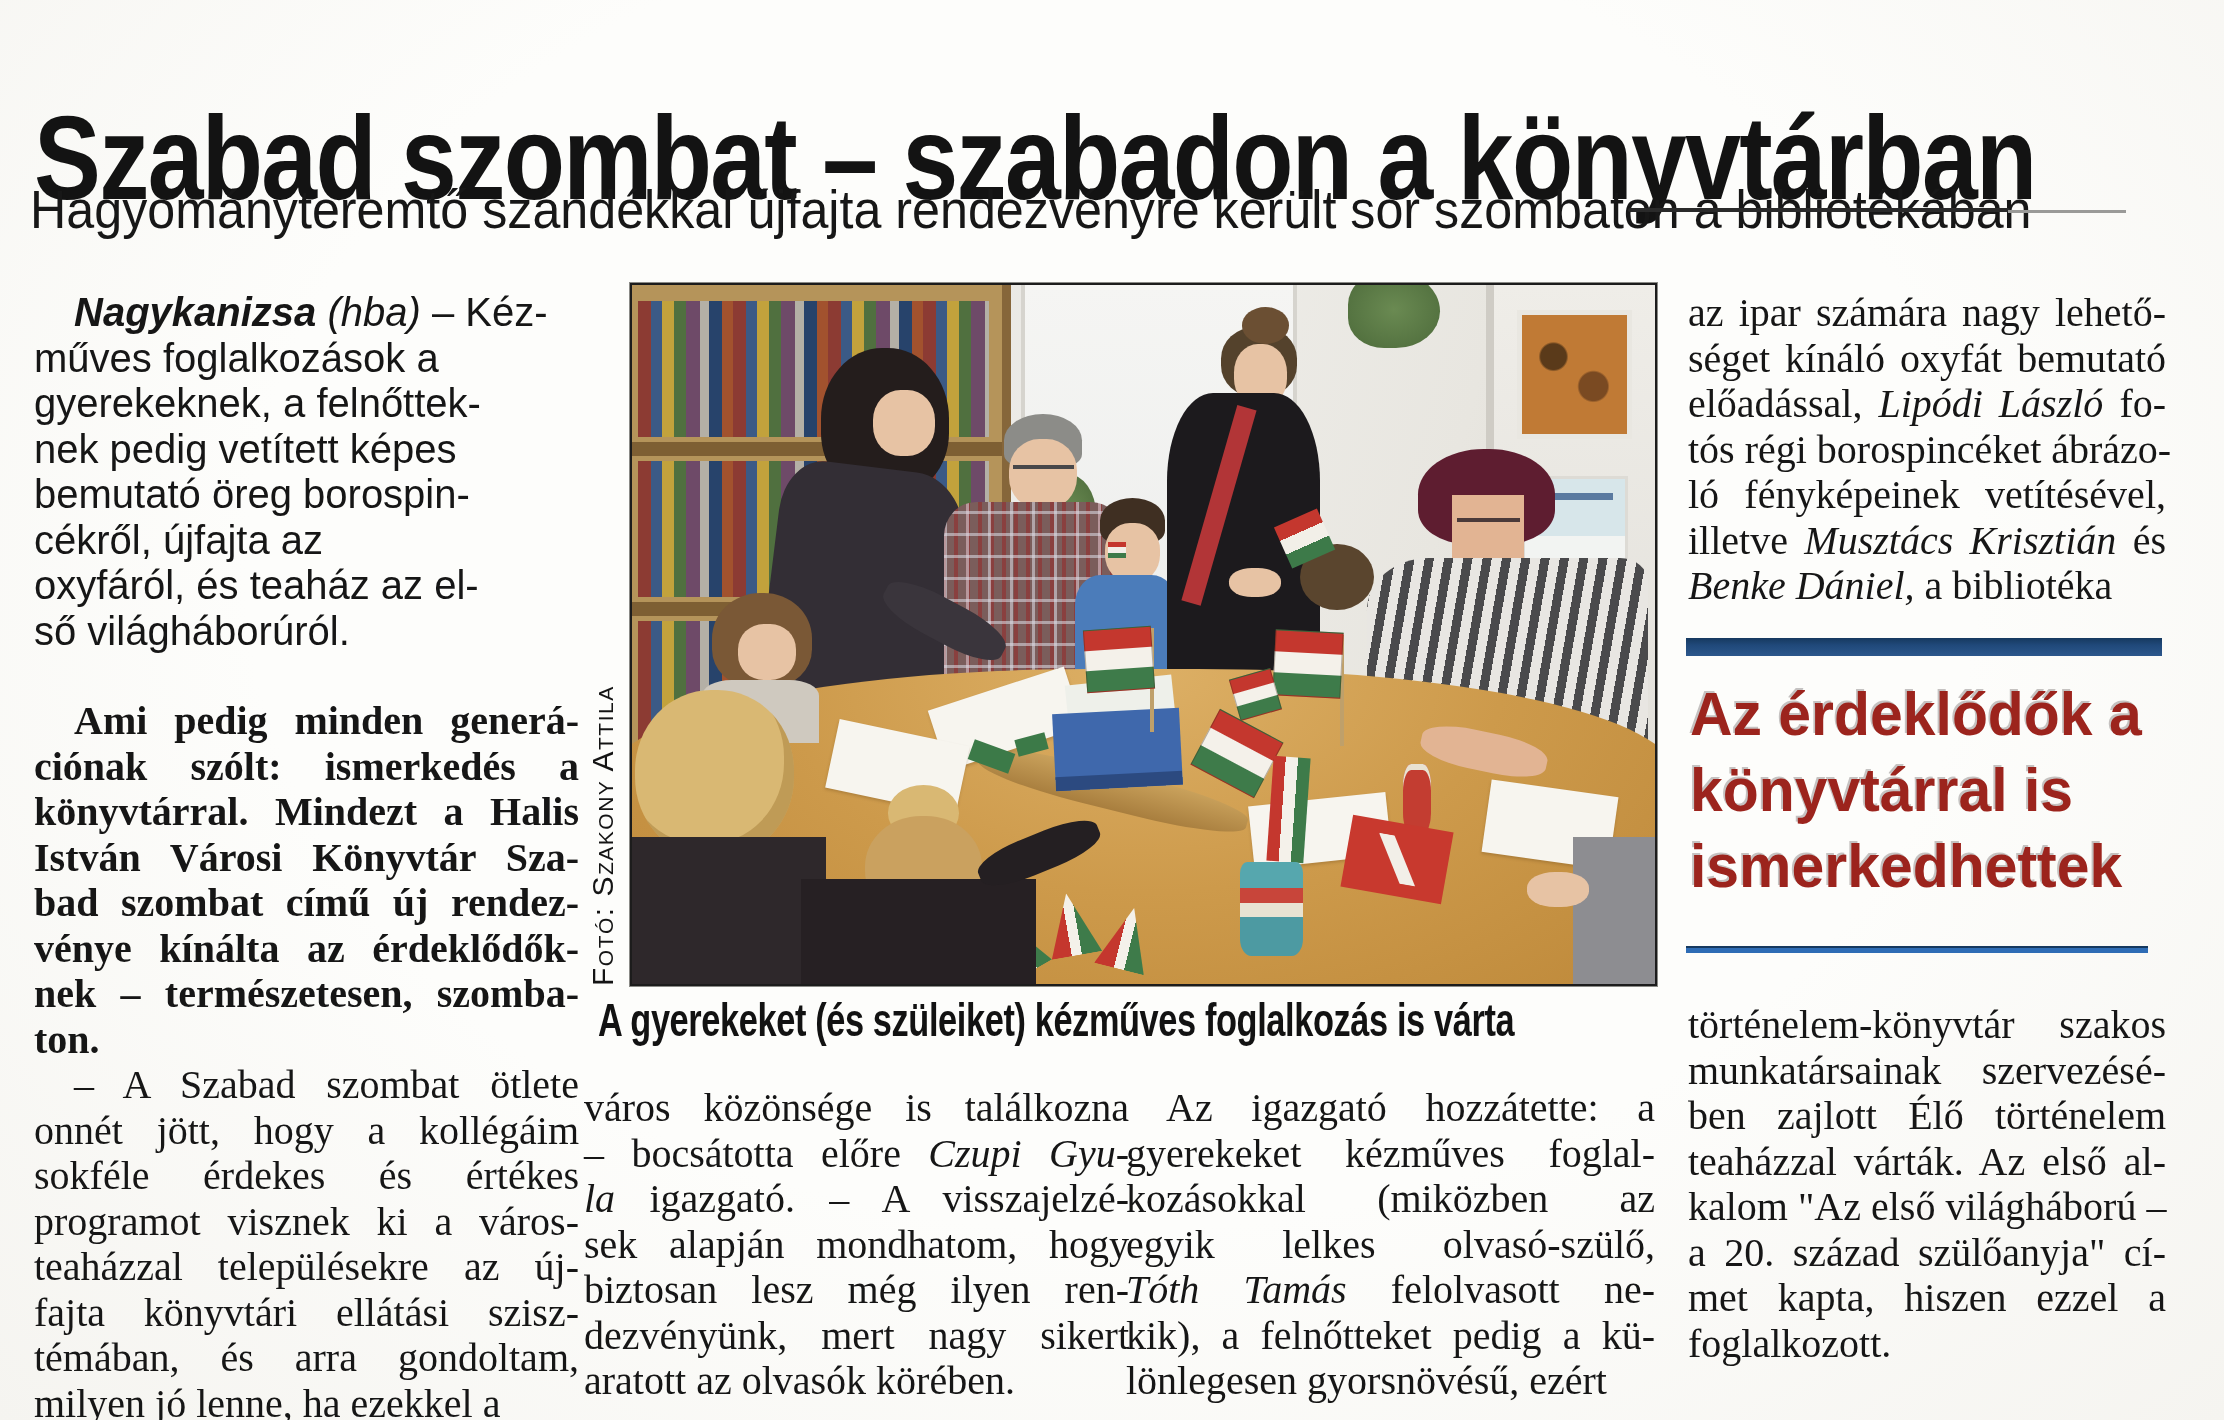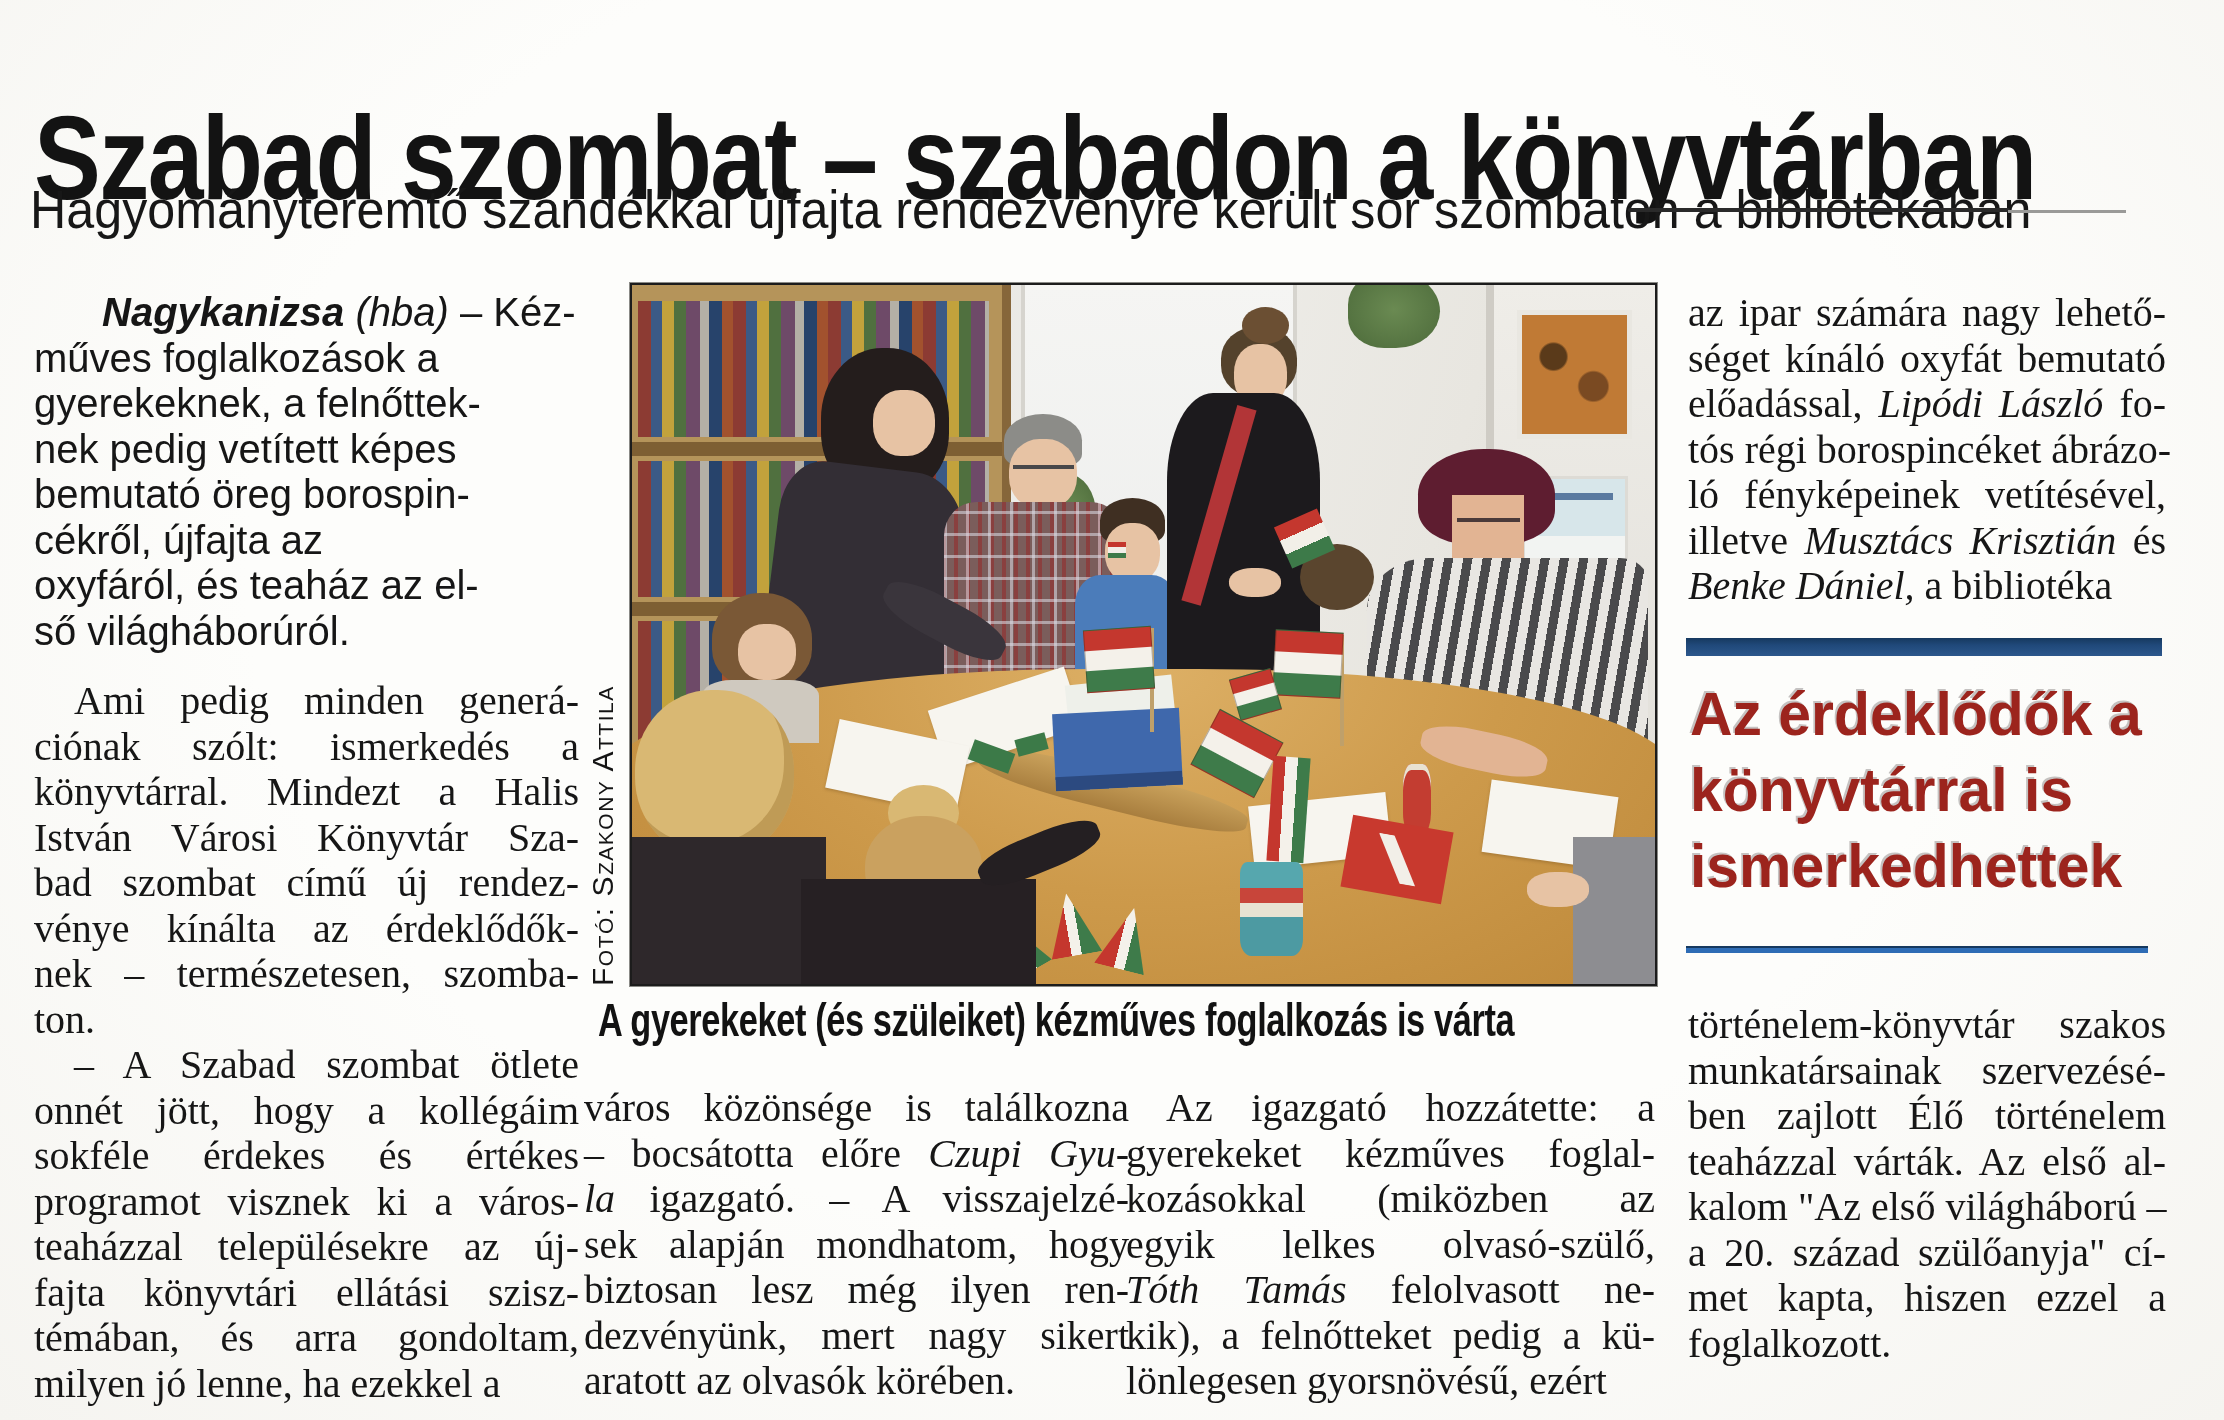--- a/index.html
+++ b/index.html
@@ -34,21 +34,21 @@
   #col3{left:1126px;top:1085px;width:529px;}
   #col4a{left:1688px;top:290px;width:478px;}
   #col4b{left:1688px;top:1002px;width:478px;}
   .para{line-height:45.5px;color:#161616;}
   .para.serif{font-family:"Liberation Serif",serif;font-size:40px;}
   .para.sans{font-family:"Liberation Sans",sans-serif;font-size:40px;}
   .line{text-align:justify;text-align-last:justify;white-space:nowrap;}
   .line.last,.para.ragged .line{text-align-last:left;}
   .para.indent .line:first-child{text-indent:40px;}
   .line i{font-style:italic;}
-  .line b i,.line i b{font-weight:bold;margin-left:28px;}
+  .line b i,.line i b{font-weight:bold;}
 
   
   #pq-bar{position:absolute;left:1686px;top:638px;width:476px;height:18px;
     background:linear-gradient(#16395f,#20497a 40%,#2c578c);}
   #pull-quote{
     position:absolute;left:1690px;top:676px;width:476px;
     font-family:"Liberation Sans",sans-serif;font-weight:bold;
     font-size:62px;line-height:76px;color:#9c241d;
     transform:scaleX(.95);transform-origin:left top;white-space:nowrap;
     text-shadow:-2px -2px 0 rgba(70,60,60,.30);
@@ -204,21 +204,21 @@
       <div class="para sans indent ragged" data-name="paragraph">
         <div class="line" data-name="text-line"><b><i>Nagykanizsa</i></b> <i>(hba)</i> – Kéz-</div>
         <div class="line" data-name="text-line">műves foglalkozások a</div>
         <div class="line" data-name="text-line">gyerekeknek, a felnőttek-</div>
         <div class="line" data-name="text-line">nek pedig vetített képes</div>
         <div class="line" data-name="text-line">bemutató öreg borospin-</div>
         <div class="line" data-name="text-line">cékről, újfajta az</div>
         <div class="line" data-name="text-line">oxyfáról, és teaház az el-</div>
         <div class="line last" data-name="text-line">ső világháborúról.</div>
       </div>
-      <div class="para serif indent" data-name="paragraph" style="margin-top: 24px;">
+      <div class="para serif indent" data-name="paragraph" style="margin-top: 44px; font-weight: bold;">
         <div class="line" data-name="text-line">Ami pedig minden generá-</div>
         <div class="line" data-name="text-line">ciónak szólt: ismerkedés a</div>
         <div class="line" data-name="text-line">könyvtárral. Mindezt a Halis</div>
         <div class="line" data-name="text-line">István Városi Könyvtár Sza-</div>
         <div class="line" data-name="text-line">bad szombat című új rendez-</div>
         <div class="line" data-name="text-line">vénye kínálta az érdeklődők-</div>
         <div class="line" data-name="text-line">nek – természetesen, szomba-</div>
         <div class="line last" data-name="text-line">ton.</div>
       </div>
       <div class="para serif indent" data-name="paragraph">

